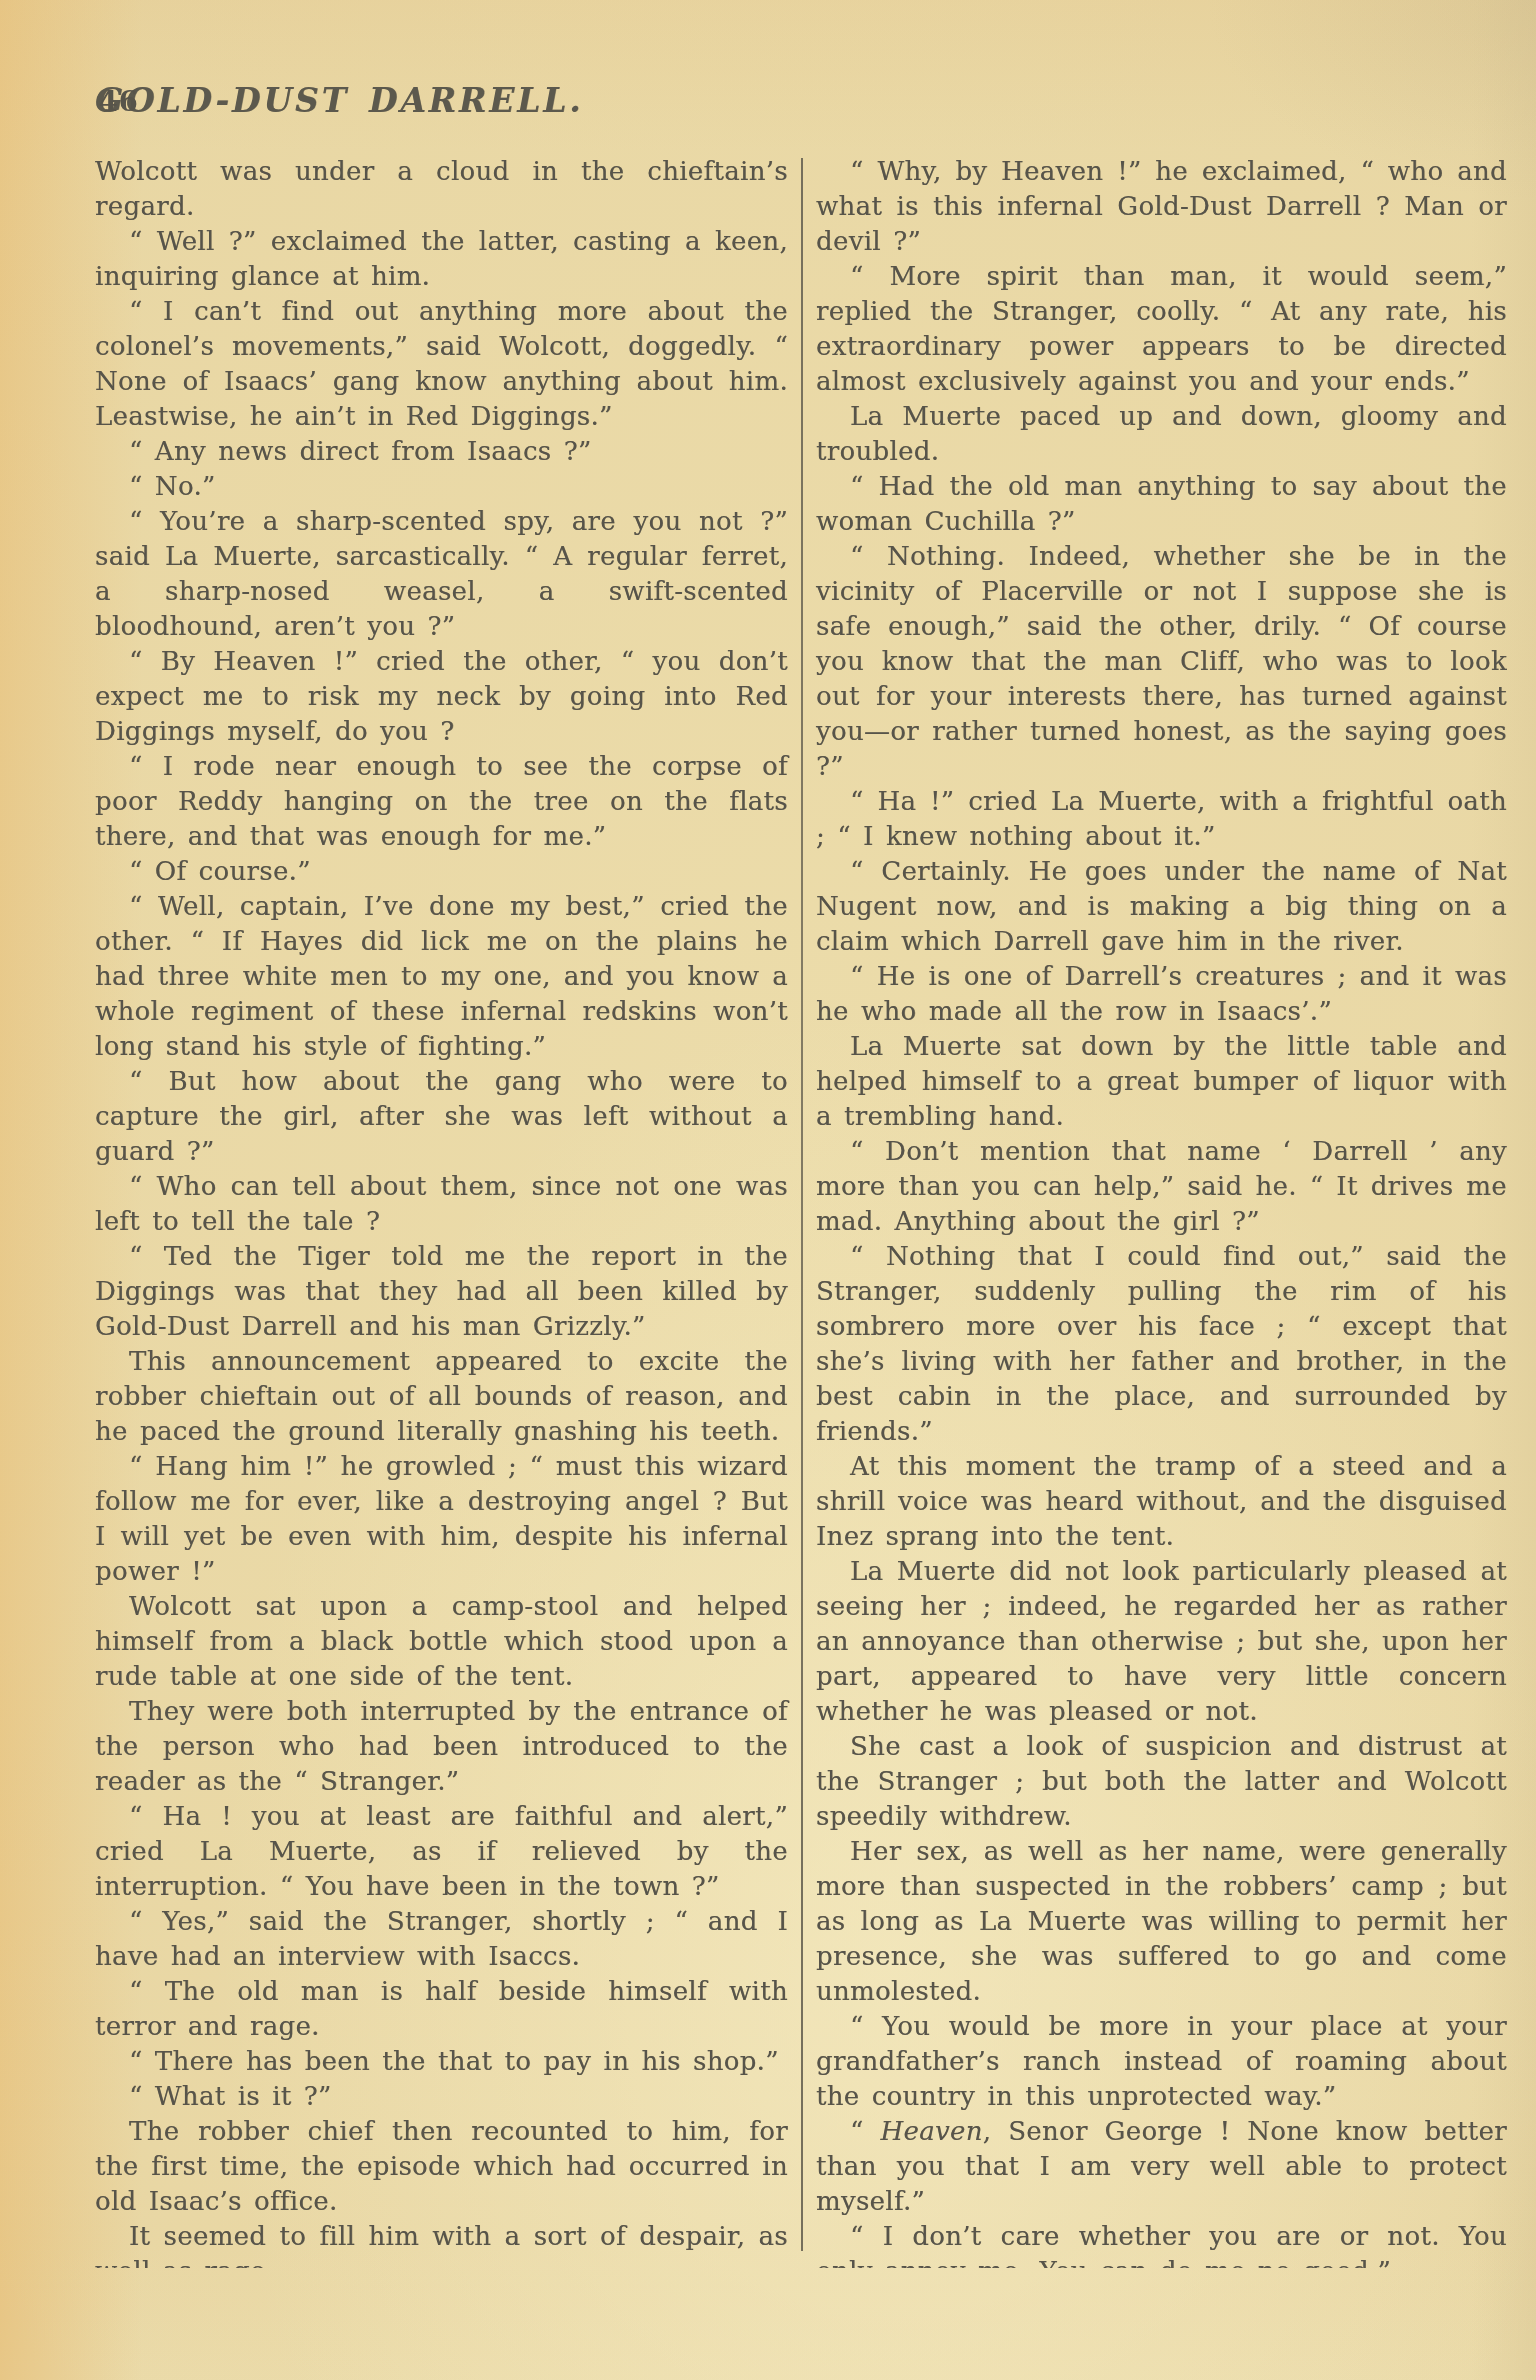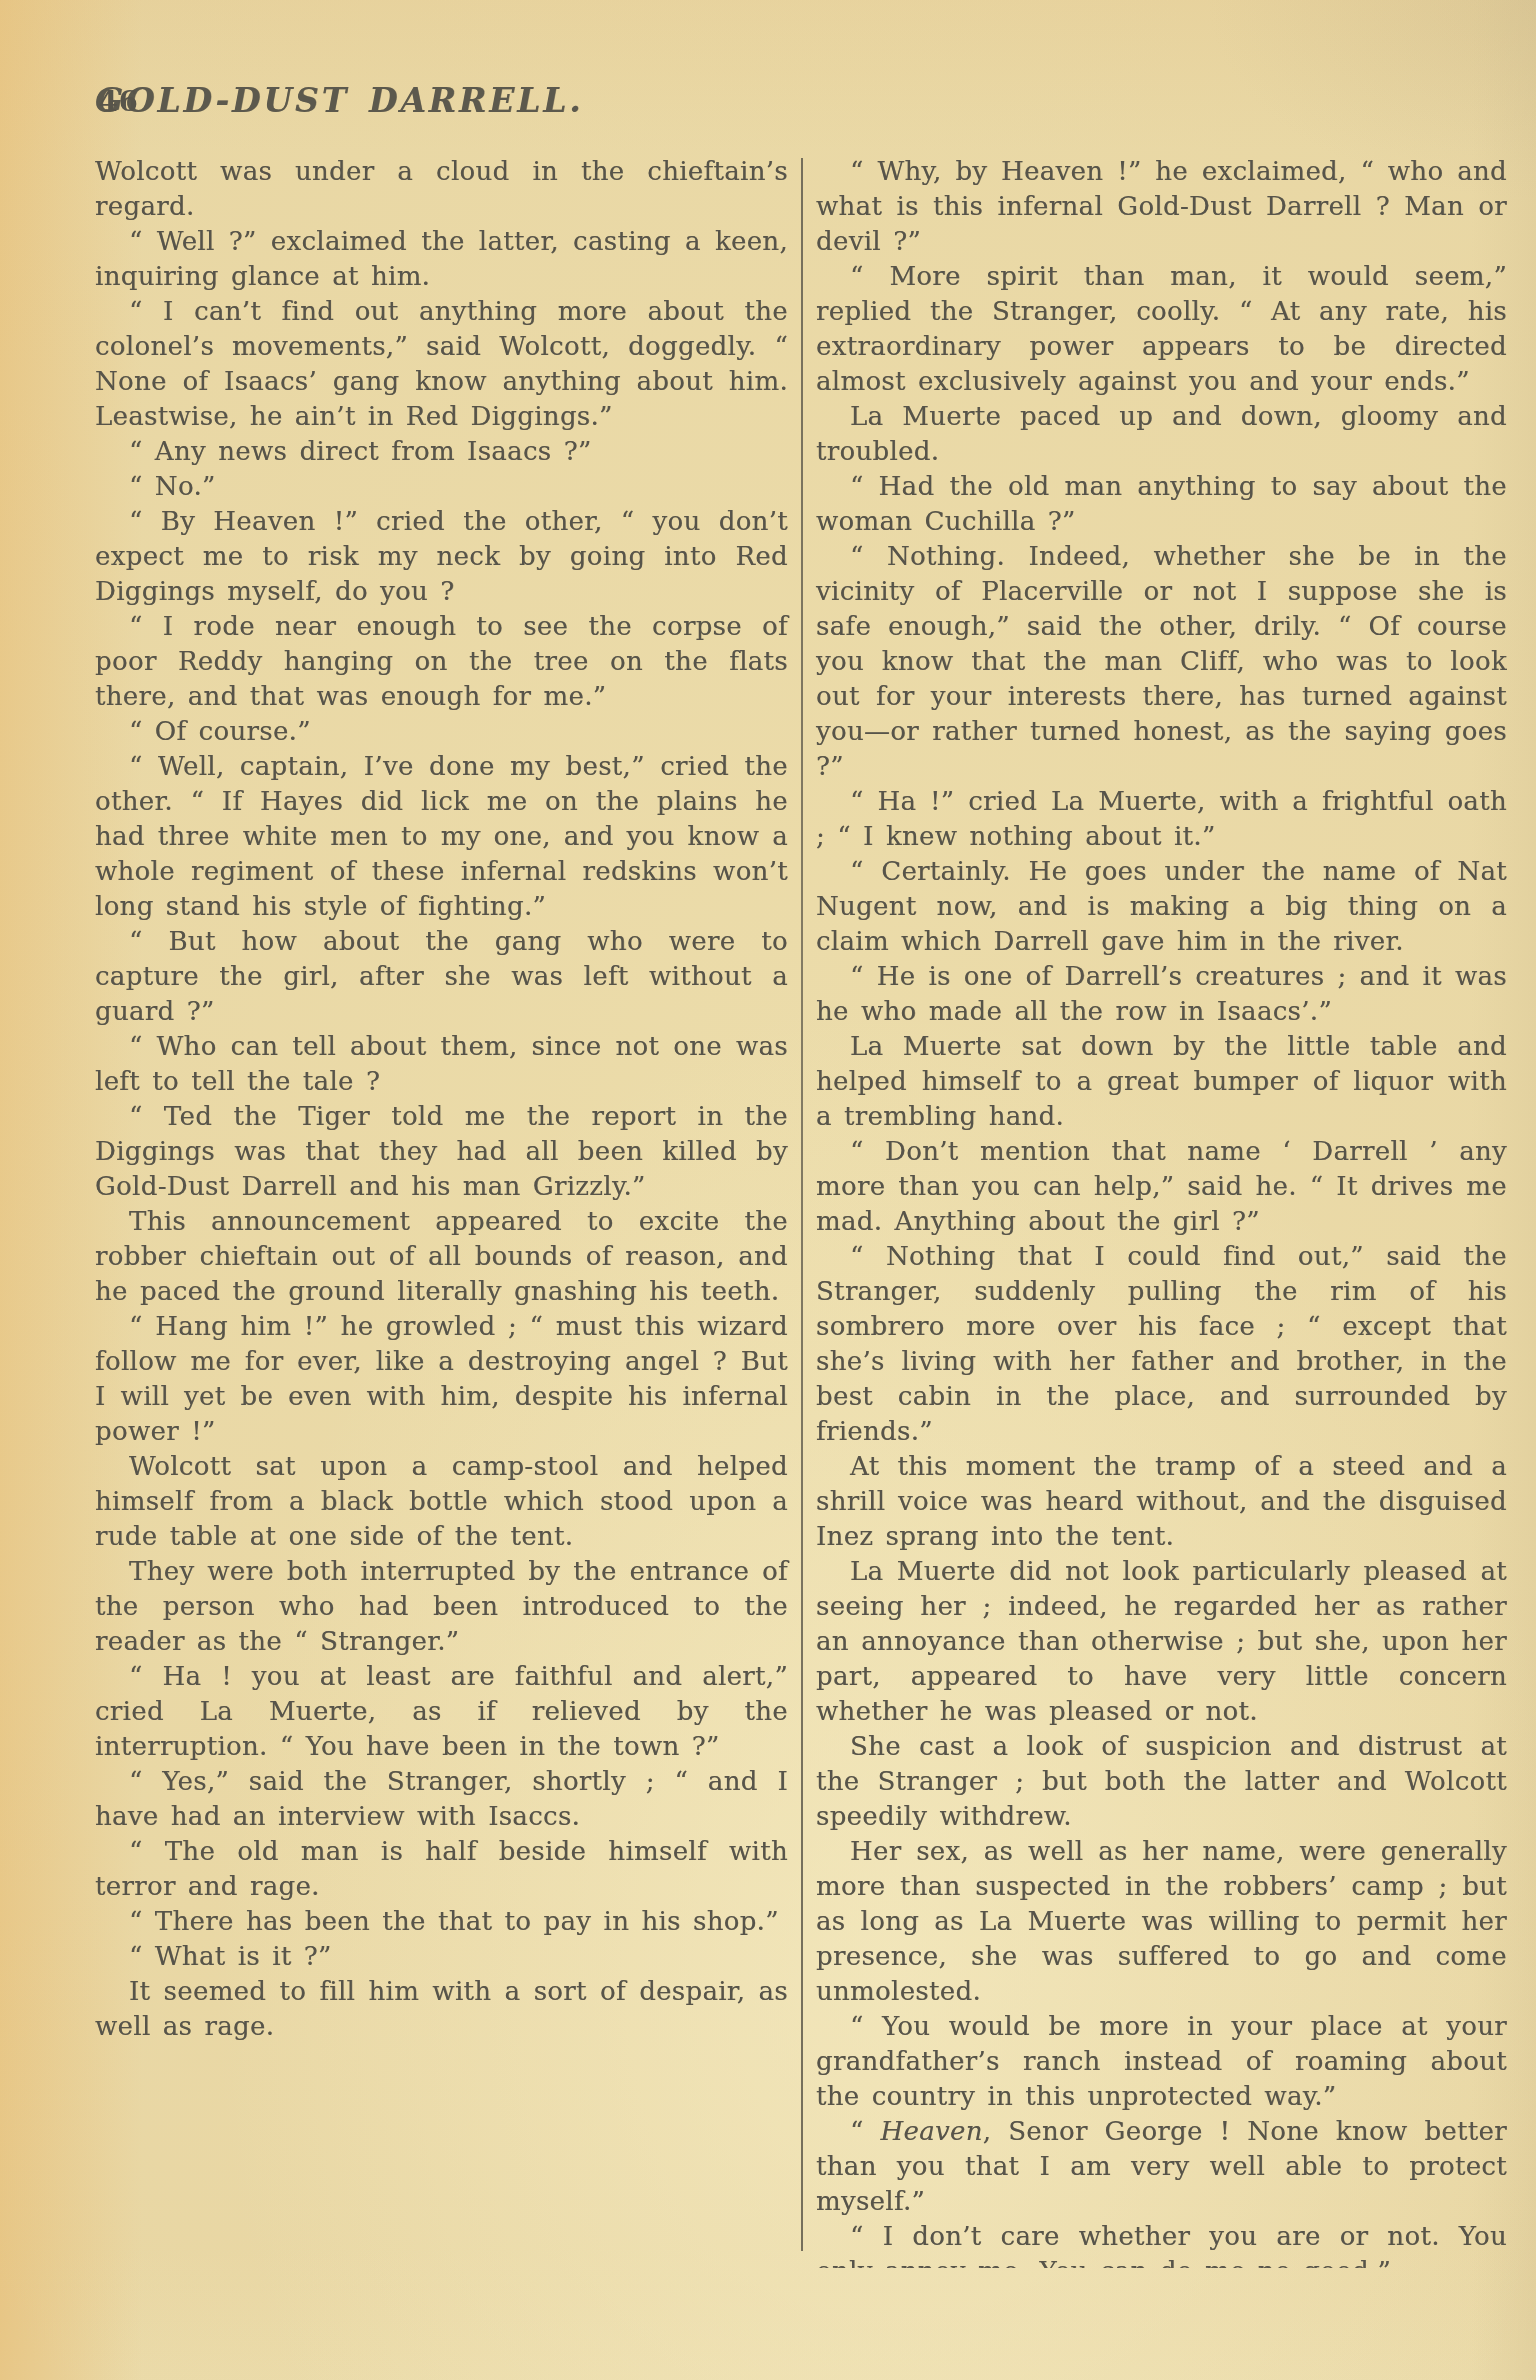--- a/index.html
+++ b/index.html
@@ -104,36 +104,38 @@
     <span class="head-title">GOLD-DUST DARRELL.</span>
   </div>
 
   <div class="text-block">
     <div class="column column-left">
         <p class="para">Wolcott was under a cloud in the chieftain’s regard.</p>
         <p class="para">“ Well ?” exclaimed the latter, casting a keen, inquiring glance at him.</p>
         <p class="para">“ I can’t find out anything more about the colonel’s movements,” said Wolcott, doggedly. “ None of Isaacs’ gang know anything about him.  Leastwise, he ain’t in Red Diggings.”</p>
         <p class="para">“ Any news direct from Isaacs ?”</p>
         <p class="para">“ No.”</p>
+        <p class="para">“ You’re a sharp-scented spy, are you not ?” said La Muerte, sarcastically.  “ A regular ferret, a sharp-nosed weasel, a swift-scented bloodhound, aren’t you ?”</p>
         <p class="para">“ By Heaven !” cried the other, “ you don’t expect me to risk my neck by going into Red Diggings myself, do you ?</p>
         <p class="para">“ I rode near enough to see the corpse of poor Reddy hanging on the tree on the flats there, and that was enough for me.”</p>
         <p class="para">“ Of course.”</p>
         <p class="para">“ Well, captain, I’ve done my best,” cried the other.  “ If Hayes did lick me on the plains he had three white men to my one, and you know a whole regiment of these infernal redskins won’t long stand his style of fighting.”</p>
         <p class="para">“ But how about the gang who were to capture the girl, after she was left without a guard ?”</p>
         <p class="para">“ Who can tell about them, since not one was left to tell the tale ?</p>
         <p class="para">“ Ted the Tiger told me the report in the Diggings was that they had all been killed by Gold-Dust Darrell and his man Grizzly.”</p>
         <p class="para">This announcement appeared to excite the robber chieftain out of all bounds of reason, and he paced the ground literally gnashing his teeth.</p>
         <p class="para">“ Hang him !” he growled ; “ must this wizard follow me for ever, like a destroying angel ? But I will yet be even with him, despite his infernal power !”</p>
         <p class="para">Wolcott sat upon a camp-stool and helped himself from a black bottle which stood upon a rude table at one side of the tent.</p>
         <p class="para">They were both interrupted by the entrance of the person who had been introduced to the reader as the “ Stranger.”</p>
         <p class="para">“ Ha ! you at least are faithful and alert,” cried La Muerte, as if relieved by the interruption.  “ You have been in the town ?”</p>
         <p class="para">“ Yes,” said the Stranger, shortly ; “ and I have had an interview with Isaccs.</p>
         <p class="para">“ The old man is half beside himself with terror and rage.</p>
         <p class="para">“ There has been the that to pay in his shop.”</p>
         <p class="para">“ What is it ?”</p>
+        <p class="para">The robber chief then recounted to him, for the first time, the episode which had occurred in old Isaac’s office.</p>
         <p class="para">It seemed to fill him with a sort of despair, as well as rage.</p>
       </div>
     <div class="gutter">
       <div class="column-rule"></div>
     </div>
     <div class="column column-right">
         <p class="para">“ Why, by Heaven !” he exclaimed, “ who and what is this infernal Gold-Dust Darrell ? Man or devil ?”</p>
         <p class="para">“ More spirit than man, it would seem,” replied the Stranger, coolly.  “ At any rate, his extraordinary power appears to be directed almost exclusively against you and your ends.”</p>
         <p class="para">La Muerte paced up and down, gloomy and troubled.</p>
         <p class="para">“ Had the old man anything to say about the woman Cuchilla ?”</p>

